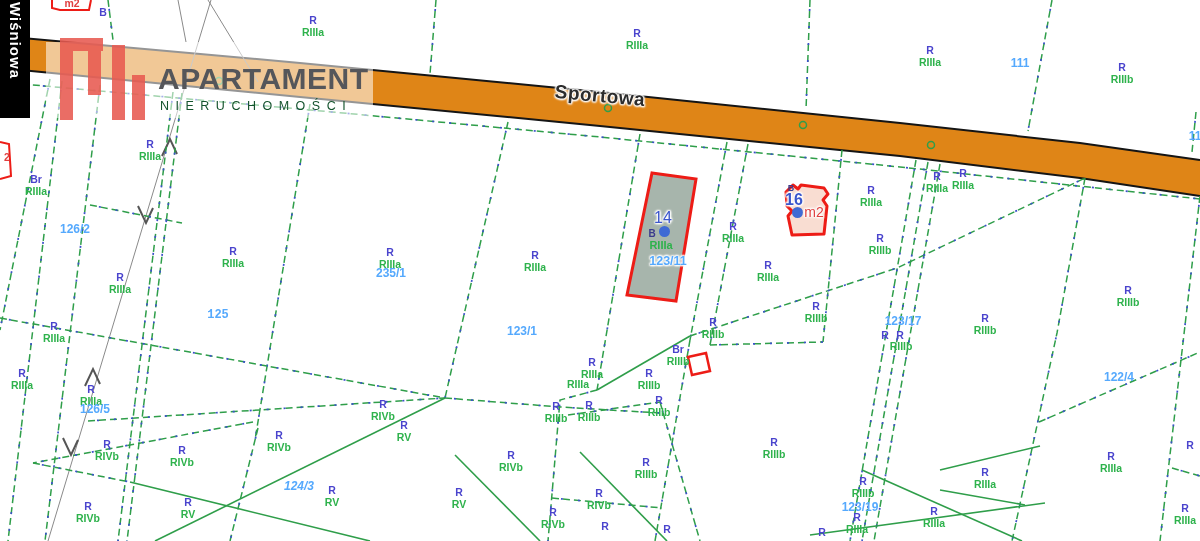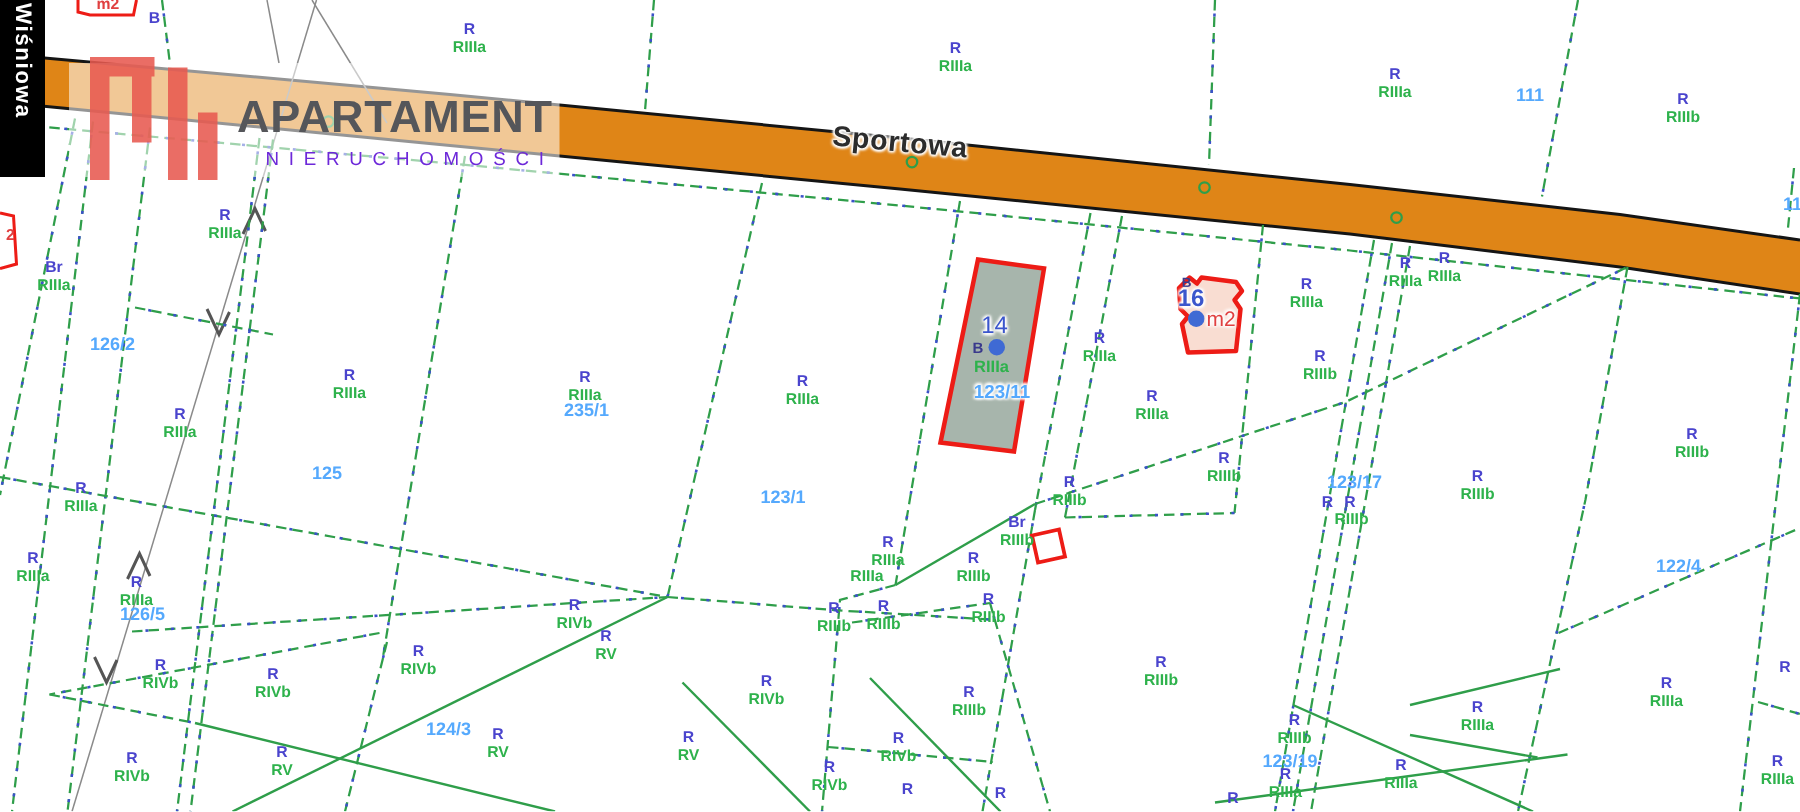--- a/index.html
+++ b/index.html
@@ -345,25 +345,25 @@
       <div class="lbl" style="left: 901px; top: 347px; color: rgb(46, 178, 76);">RIIIb</div>
       <div class="lbl" style="left: 605px; top: 527px; color: rgb(74, 68, 205);">R</div>
       <div class="lbl" style="left: 667px; top: 530px; color: rgb(74, 68, 205);">R</div>
       <div class="lbl" style="left: 822px; top: 533px; color: rgb(74, 68, 205);">R</div>
       <div class="lbl" style="left: 1190px; top: 446px; color: rgb(74, 68, 205);">R</div>
       <div class="lbl" style="left: 72px; top: 4px; color: rgb(224, 64, 64);">m2</div>
       <div class="lbl" style="left: 7px; top: 158px; color: rgb(224, 64, 64);">2</div>
       <div class="lbl num" style="left: 1020px; top: 64px; color: rgb(85, 169, 253);">111</div>
       <div class="lbl num" style="left: 1195px; top: 137px; color: rgb(85, 169, 253);">11</div>
       <div class="lbl num" style="left: 75px; top: 230px; color: rgb(85, 169, 253);">126/2</div>
-      <div class="lbl num" style="left: 218px; top: 316px; color: rgb(85, 169, 253);">125</div>
+      <div class="lbl num" style="left: 218px; top: 316px; color: rgb(85, 169, 253); font-family: Liberation Mono, monospace;">125</div>
       <div class="lbl num" style="left: 391px; top: 274px; color: rgb(85, 169, 253);">235/1</div>
       <div class="lbl num" style="left: 522px; top: 332px; color: rgb(85, 169, 253);">123/1</div>
       <div class="lbl num" style="left: 95px; top: 410px; color: rgb(85, 169, 253);">126/5</div>
-      <div class="lbl num" style="left: 299px; top: 487px; color: rgb(85, 169, 253);">124/3</div>
+      <div class="lbl num" style="left: 299px; top: 487px; color: rgb(85, 169, 253); font-style: italic;">124/3</div>
       <div class="lbl num" style="left: 903px; top: 322px; color: rgb(85, 169, 253);">123/17</div>
       <div class="lbl num" style="left: 860px; top: 508px; color: rgb(85, 169, 253);">123/19</div>
       <div class="lbl num" style="left: 1119px; top: 378px; color: rgb(85, 169, 253);">122/4</div>
       <div class="dot" style="left: 658.5px; top: 225.5px; background: rgb(63, 106, 212);"></div>
       <div class="dot" style="left: 791.5px; top: 206.5px; background: rgb(63, 106, 212);"></div>
     </div>
 
   <div class="hl halo" style="left:663px;top:218px;font-size:16px;font-weight:400;color:#3b56cc;">14</div>
   <div class="hl" style="left:652px;top:233px;font-size:10px;font-weight:700;color:#3a3a8c;">B</div>
   <div class="hl" style="left:661px;top:245px;font-size:11px;font-weight:700;color:#2eb24c;">RIIIa</div>
@@ -381,16 +381,16 @@
 
   <div class="watermark">
     <div class="logo-icon">
         <div style="left: 0px; top: 0px; width: 13px; height: 82px; background: rgb(232, 90, 80);"></div>
         <div style="left: 0px; top: 0px; width: 43px; height: 13px; background: rgb(232, 90, 80);"></div>
         <div style="left: 28px; top: 0px; width: 13px; height: 57px; background: rgb(232, 90, 80);"></div>
         <div style="left: 52px; top: 7px; width: 13px; height: 75px; background: rgb(232, 90, 80);"></div>
         <div style="left: 72px; top: 37px; width: 13px; height: 45px; background: rgb(232, 90, 80);"></div>
       </div>
     <div class="wm-title" style="color: rgb(85, 86, 90);">APARTAMENT</div>
-    <div class="wm-sub" style="color: #6d28d9; margin-left: 17px;">NIERUCHOMOŚCI</div>
+    <div class="wm-sub" style="color: #14532d;">NIERUCHOMOŚCI</div>
   </div>
 
 </div>
 
 </body></html>

